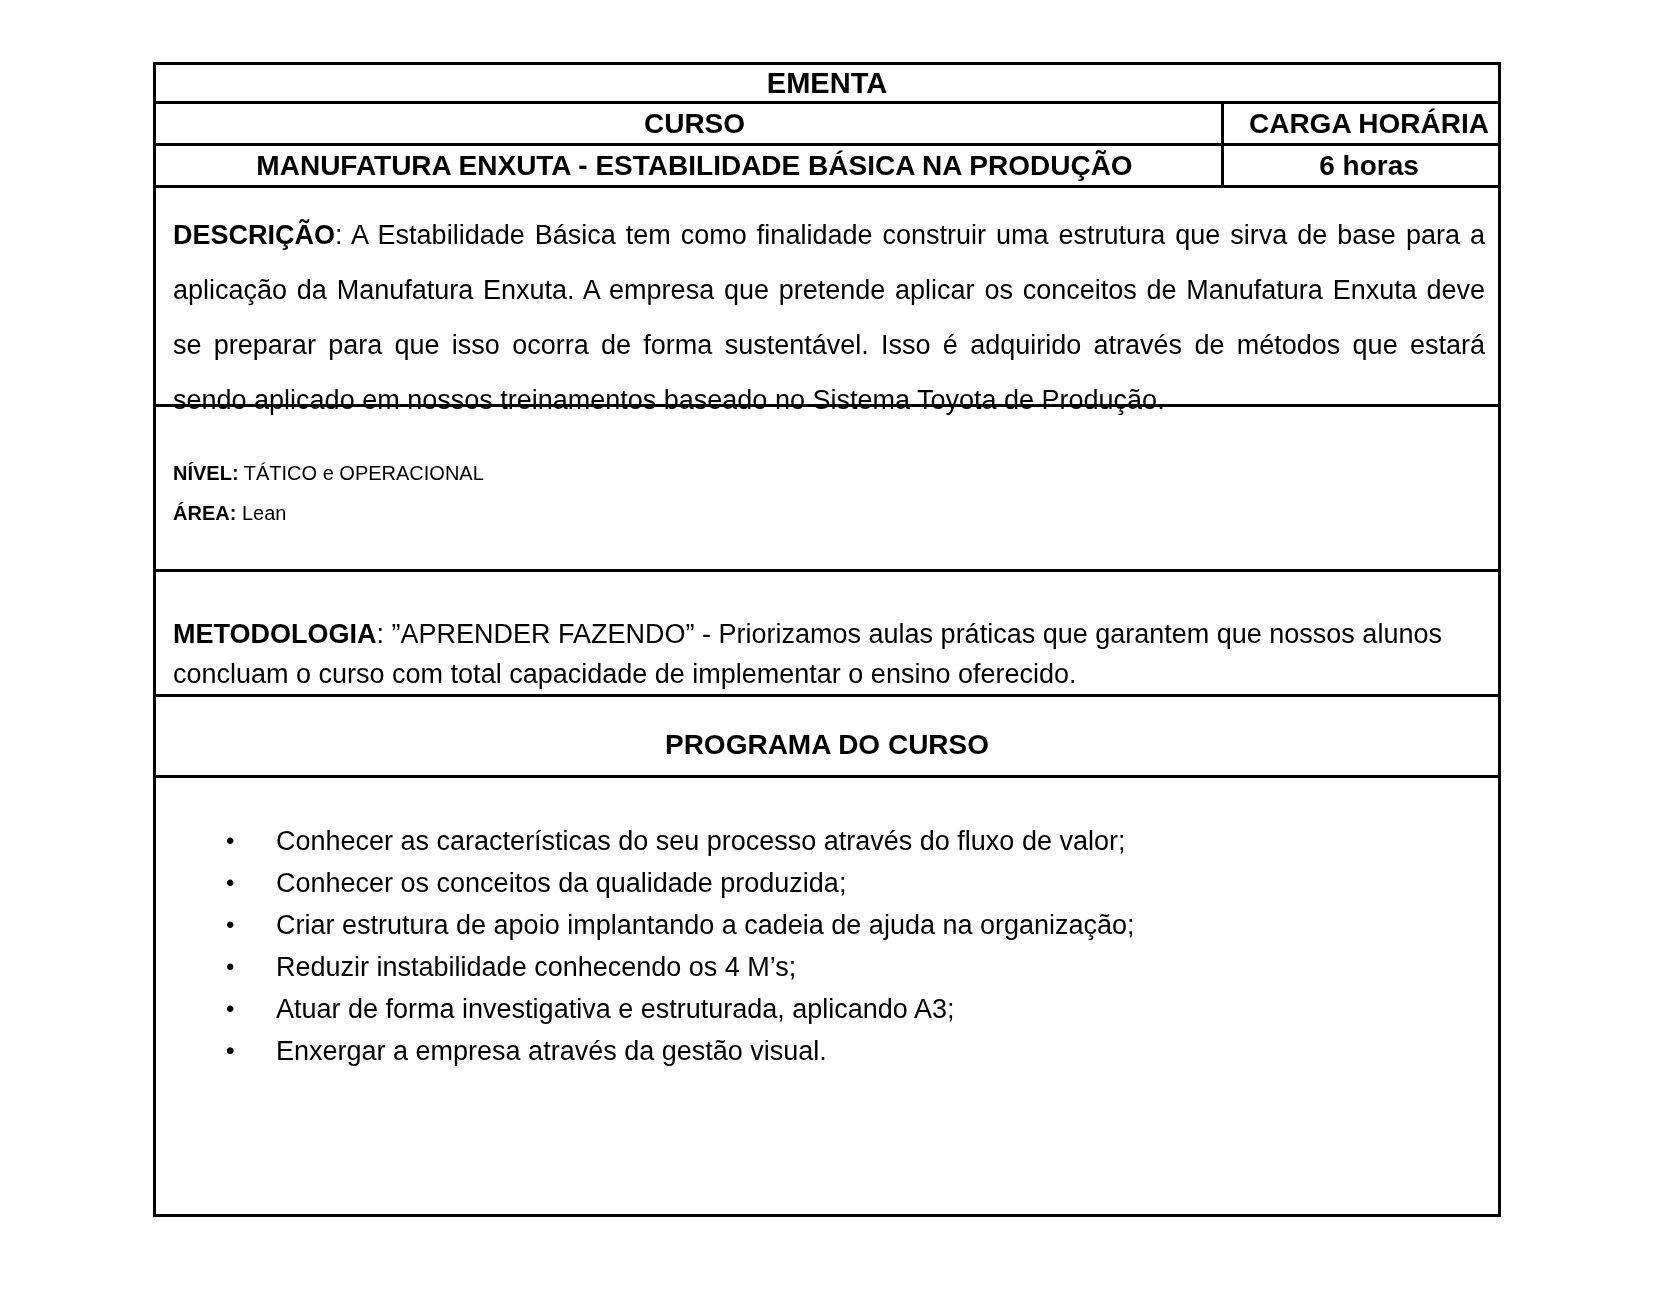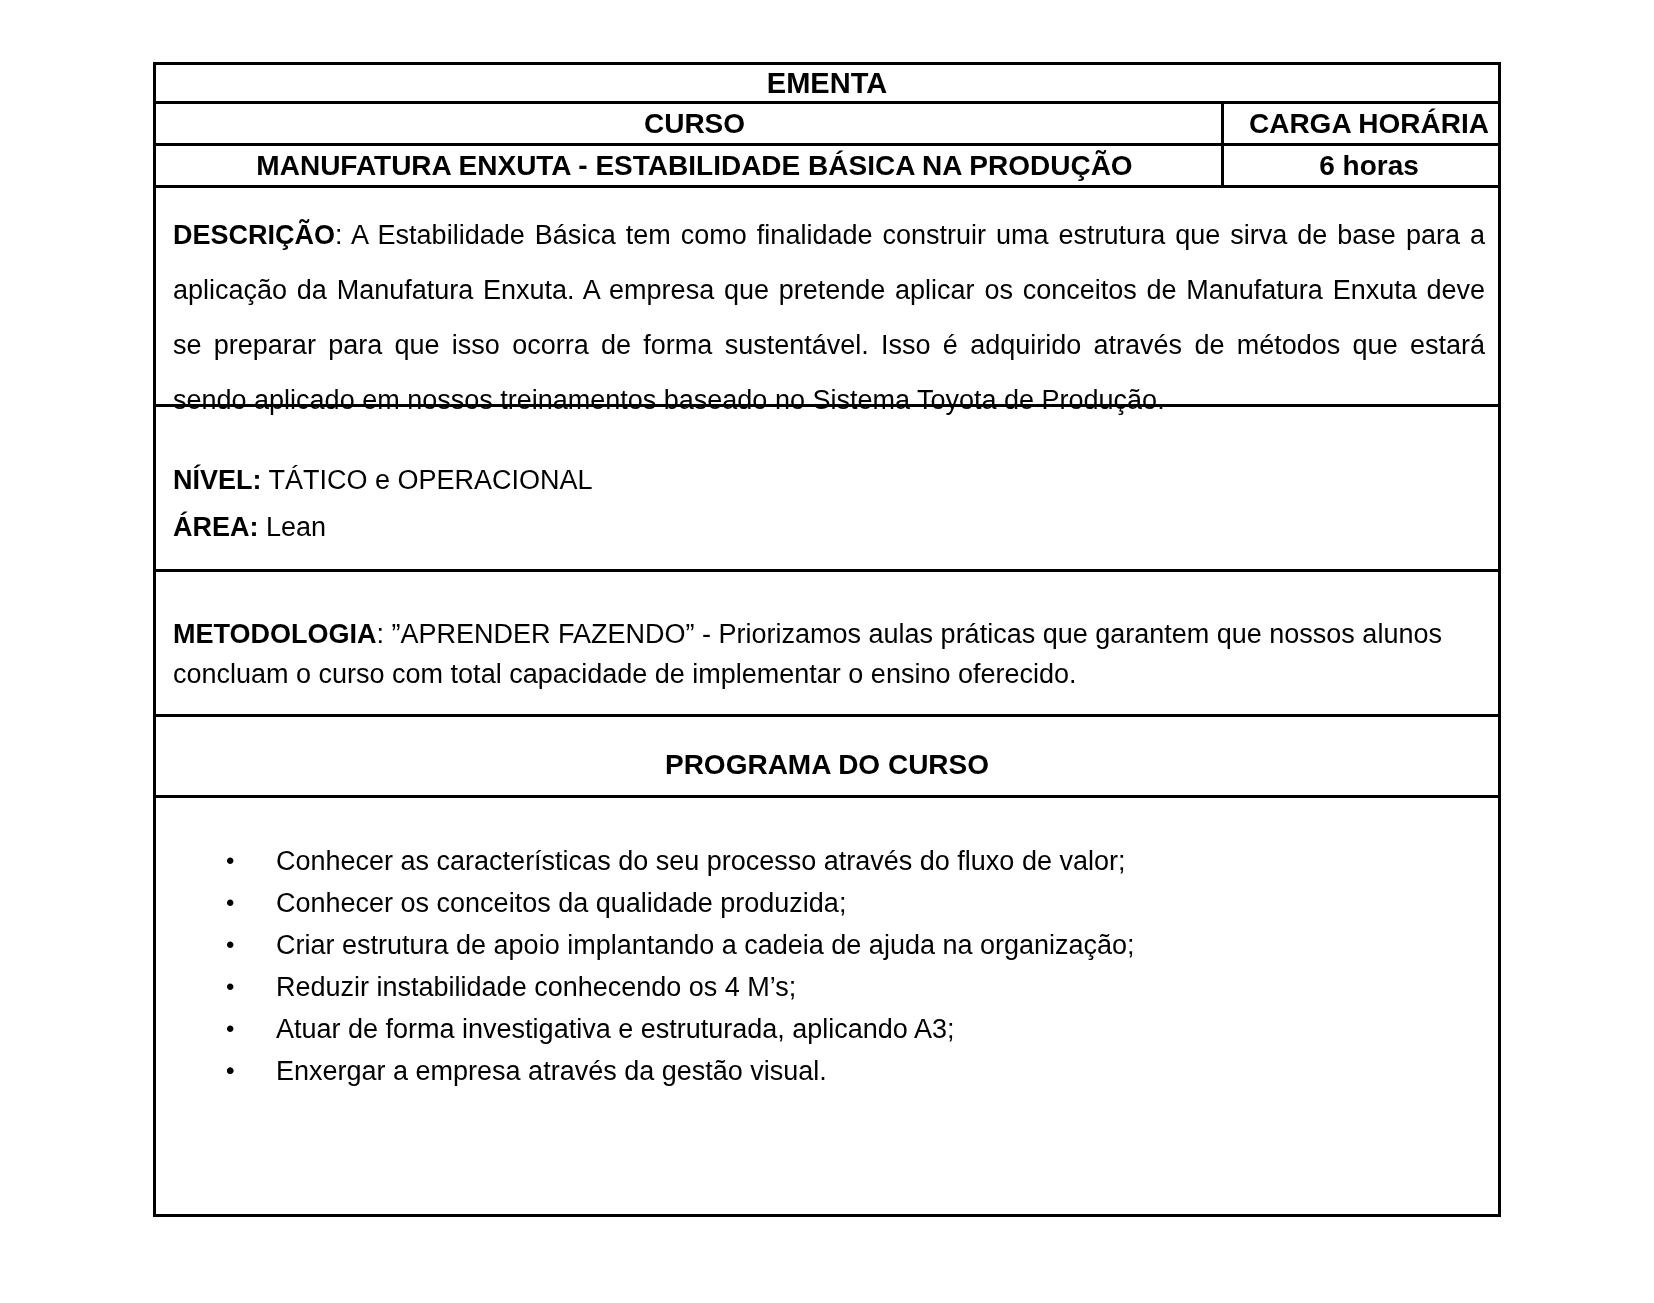--- a/index.html
+++ b/index.html
@@ -54,24 +54,24 @@
   .r-desc { height: 219px; padding: 20px 13px 0 17px; }
   .r-desc p {
     font-size: 27px;
     line-height: 55px;
     text-align: justify;
   }
   .label-bold { font-weight: 700; }
 
   
   .r-level { height: 165px; padding: 46px 17px 0 17px; }
-  .r-level .line { font-size: 27px; line-height: 40px; margin-top: 7px; }
+  .r-level .line { font-size: 20px; line-height: 40px; }
 
   
-  .r-method { height: 145px; padding: 42px 17px 4px 17px; }
+  .r-method { height: 125px; padding: 42px 17px 4px 17px; }
   .r-method p { font-size: 27px; line-height: 40px; }
 
   
   .r-program-title {
     height: 81px;
     display: flex; align-items: flex-end; justify-content: center;
     padding-bottom: 14px;
     font-weight: 700; font-size: 28px;
   }
 

